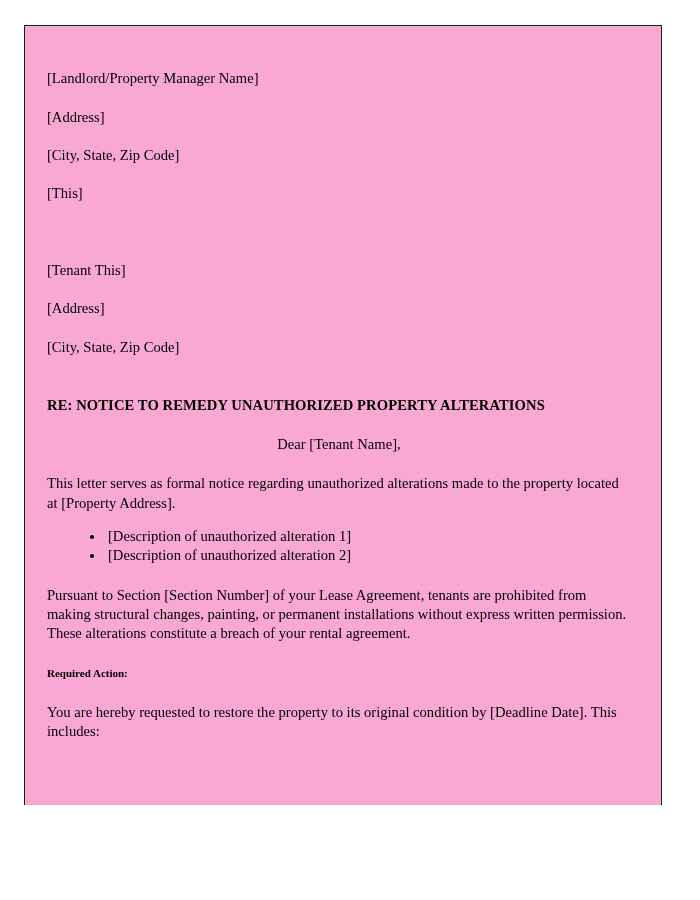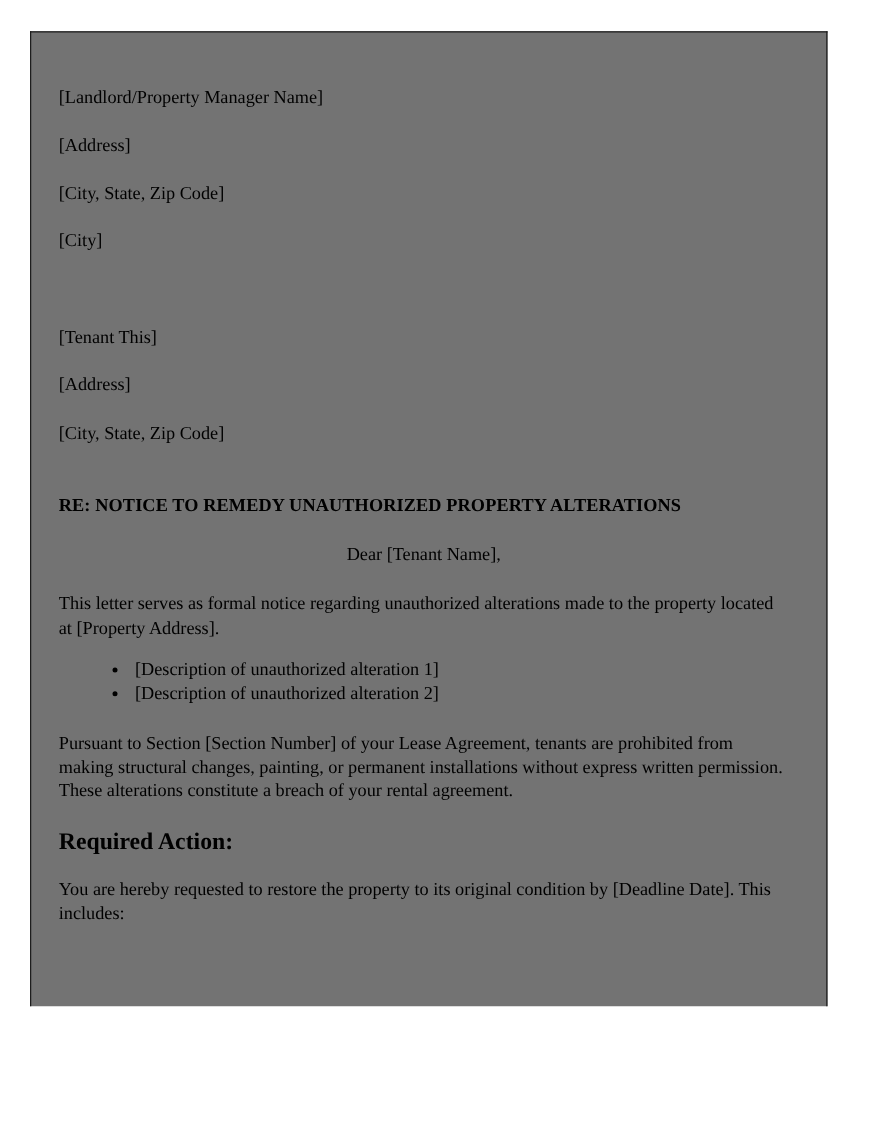--- a/index.html
+++ b/index.html
@@ -20,21 +20,21 @@
     position: absolute;
     left: 24px;
     top: 25px;
     width: 638px;
     height: 780px;
     box-sizing: border-box;
     border-left: 1.5px solid #1d1d1d;
     border-right: 1.5px solid #1d1d1d;
     border-top: 1.5px solid #1d1d1d;
     border-bottom: none;
-    background: #737373;
+    background: #f9a8d4;
     overflow: hidden;
   }
 
   .page-body {
     position: absolute;
     left: 22px;
     top: 24px;
     width: 584px;
   }
 
@@ -65,21 +65,21 @@
 
   p.para {
     font-size: 14.6px;
     line-height: 19.2px;
     margin: 0;
     margin-top: 20px;
     text-align: left;
   }
 
   .subhead {
-    font-size: 19px;
+    font-size: 11px;
     font-weight: bold;
     line-height: 19.2px;
     margin-top: 20px;
   }
 
   ul.bullets {
     margin: 0;
     margin-top: 14px;
     margin-bottom: 0;
     padding-left: 44px;
@@ -95,21 +95,21 @@
 </head>
 <body>
 
 <div class="page-frame">
   <div class="page-body">
 
     <div class="addr-block">
       <span class="line">[Landlord/Property Manager Name]</span>
       <span class="line">[Address]</span>
       <span class="line">[City, State, Zip Code]</span>
-      <span class="line">[City]</span>
+      <span class="line">[This]</span>
     </div>
 
     <div class="gap-block"></div>
 
     <div class="addr-block">
       <span class="line">[Tenant This]</span>
       <span class="line">[Address]</span>
       <span class="line">[City, State, Zip Code]</span>
     </div>
 

